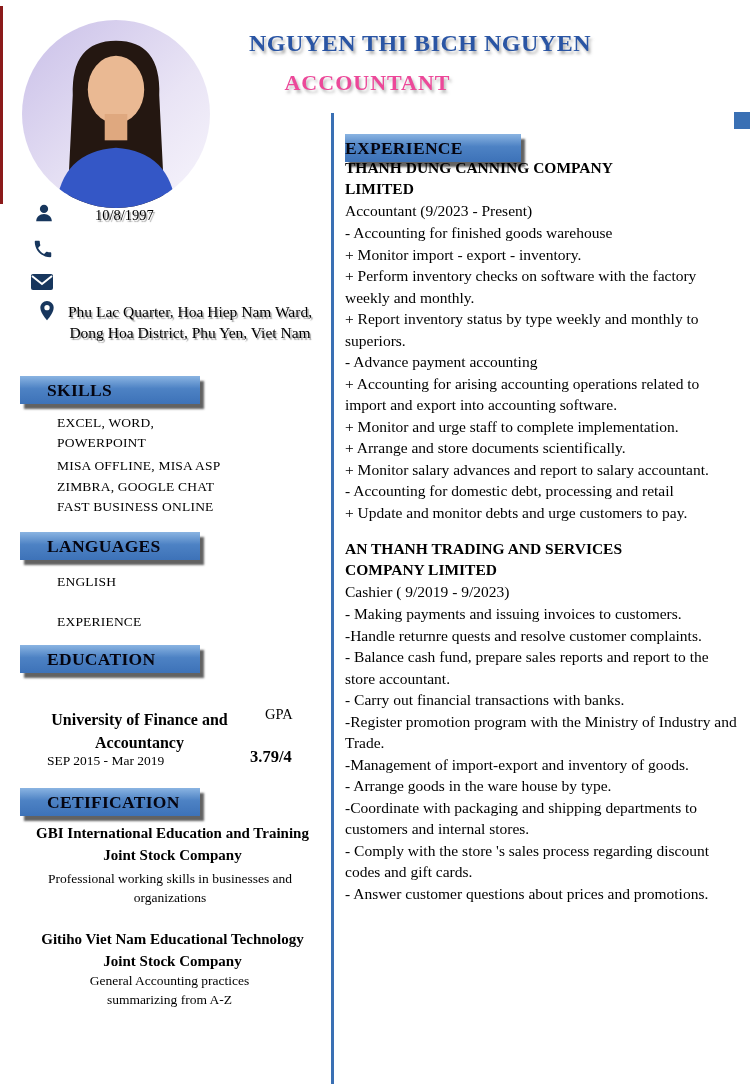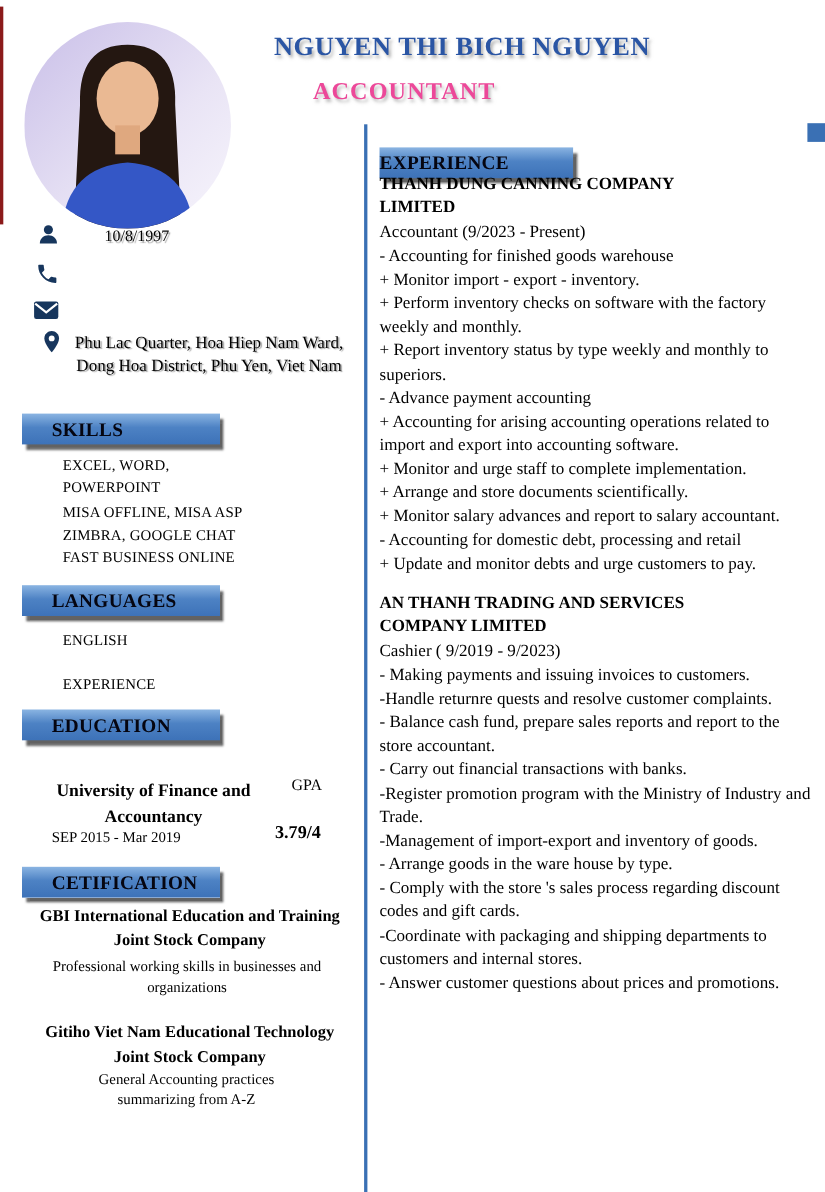--- a/index.html
+++ b/index.html
@@ -207,20 +207,20 @@
     <div class="job">
       <div class="job-company">AN THANH TRADING AND SERVICES COMPANY LIMITED</div>
       <div class="job-role">Cashier ( 9/2019 - 9/2023)</div>
       <div class="bullet">- Making payments and issuing invoices to customers.</div>
       <div class="bullet">-Handle returnre quests and resolve customer complaints.</div>
       <div class="bullet">- Balance cash fund, prepare sales reports and report to the store accountant.</div>
       <div class="bullet">- Carry out financial transactions with banks.</div>
       <div class="bullet">-Register promotion program with the Ministry of Industry and Trade.</div>
       <div class="bullet">-Management of import-export and inventory of goods.</div>
       <div class="bullet">- Arrange goods in the ware house by type.</div>
+      <div class="bullet">-Coordinate with packaging and shipping departments to customers and internal stores.</div>
       <div class="bullet">- Comply with the store 's sales process regarding discount codes and gift cards.</div>
-      <div class="bullet">-Coordinate with packaging and shipping departments to customers and internal stores.</div>
       <div class="bullet">- Answer  customer questions about prices and promotions.</div>
     </div>
 
   </div>
 
 </div>
 
 </body></html>

